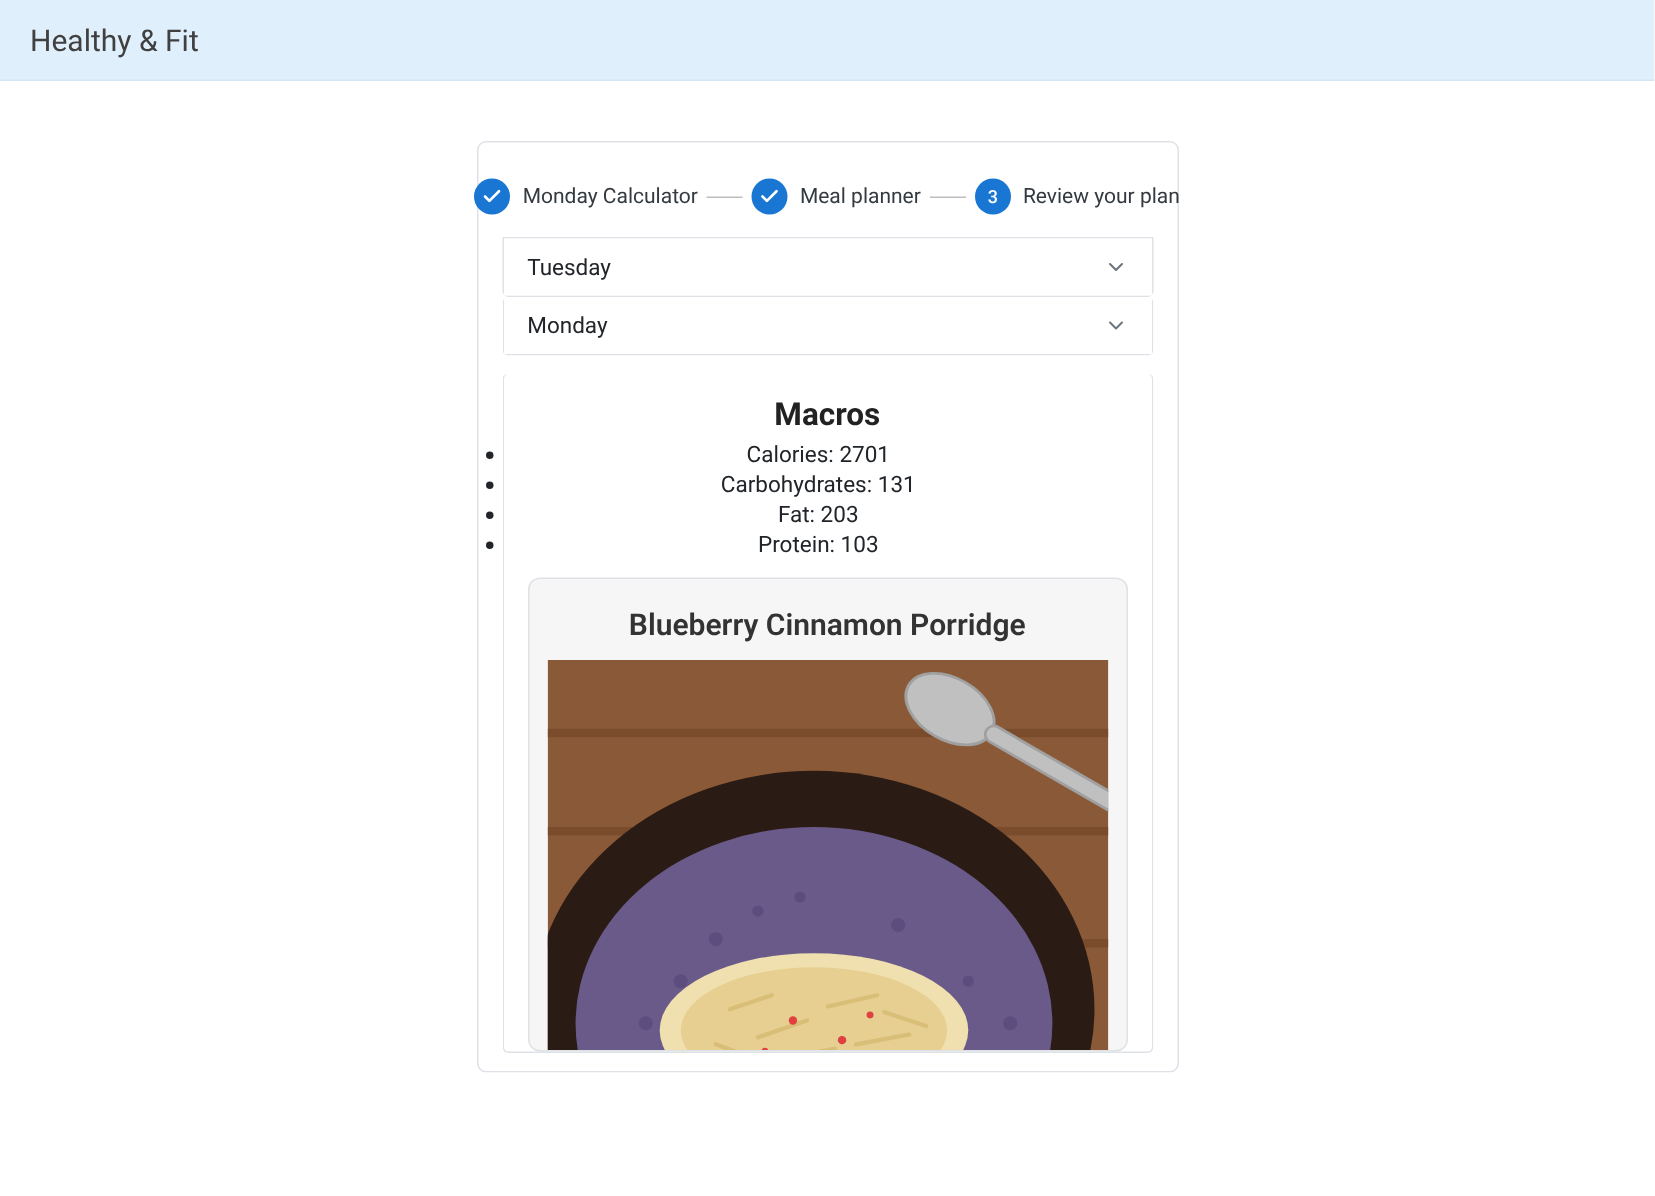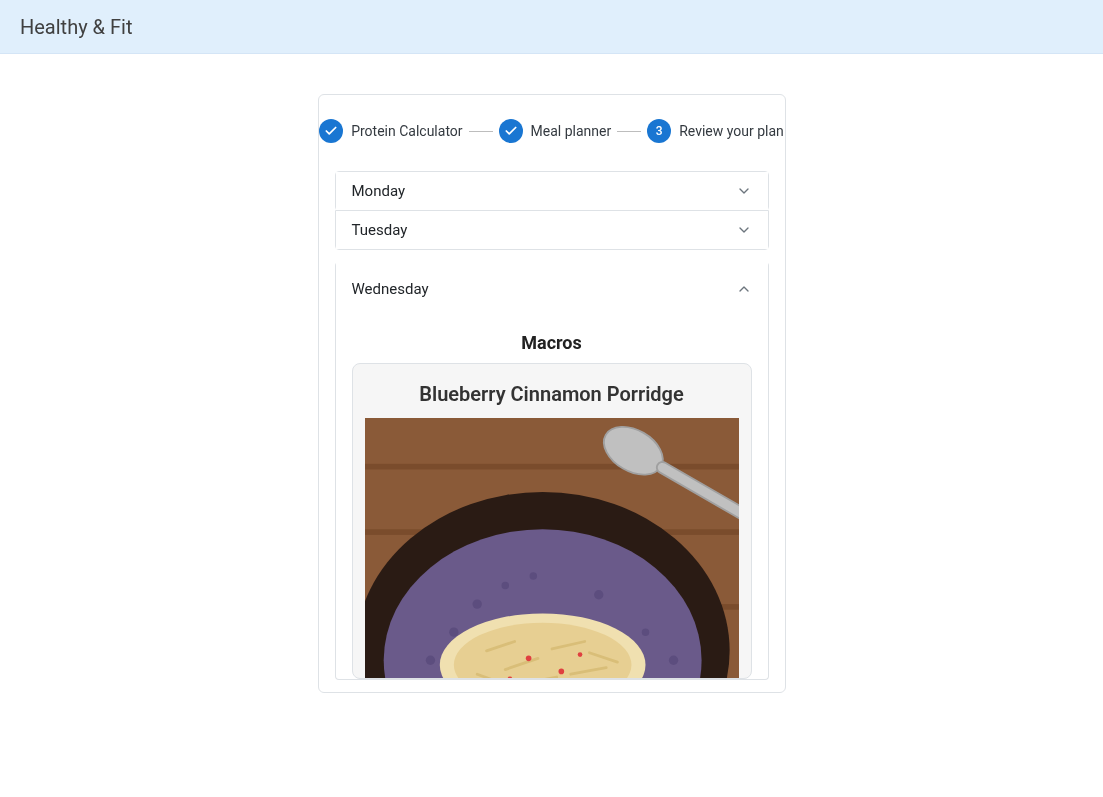--- a/index.html
+++ b/index.html
@@ -101,21 +101,21 @@
   .accordion.expanded .accordion-header {
     padding: 18px 16px;
   }
   .chevron svg { width: 16px; height: 16px; display:block; color:#6c757d; }
   .accordion-body {
     padding: 4px 16px 0 16px;
   }
   h2.macros-title {
     text-align: center;
     font-weight: 700;
-    font-size: 18px;
+    font-size: 21px;
     margin: 12px 0 4px 0;
     color: #222;
   }
   ul.macros {
     padding: 0;
     margin: 0 0 12px 0;
     text-align: center;
     font-size: 15px;
     color: #212529;
   }
@@ -166,71 +166,69 @@
 <div class="page">
   <div class="card">
 
     <div class="stepper">
       <div class="step">
         <span class="step-circle check-icon">
           <svg viewBox="0 0 24 24" fill="none" stroke="white" stroke-width="3" stroke-linecap="round" stroke-linejoin="round">
               <polyline points="4 12 9 17 20 6"></polyline>
             </svg>
         </span>
-        <span class="step-label">Protein Calculator</span>
+        <span class="step-label">Monday Calculator</span>
       </div>
       <div class="step-connector"></div>
       <div class="step">
         <span class="step-circle check-icon">
           <svg viewBox="0 0 24 24" fill="none" stroke="white" stroke-width="3" stroke-linecap="round" stroke-linejoin="round">
               <polyline points="4 12 9 17 20 6"></polyline>
             </svg>
         </span>
         <span class="step-label">Meal planner</span>
       </div>
       <div class="step-connector"></div>
       <div class="step">
         <span class="step-circle">3</span>
         <span class="step-label">Review your plan</span>
+      </div>
+    </div>
+
+    <div class="accordion" style="margin-top:-13px; border-top:1px solid #dee2e6; border-top-left-radius:0; border-top-right-radius:0;">
+      <div class="accordion-header">
+        <span>Tuesday</span>
+        <span class="chevron">
+          <svg viewBox="0 0 24 24" fill="none" stroke="currentColor" stroke-width="2" stroke-linecap="round" stroke-linejoin="round">
+              <polyline points="6 9 12 15 18 9"></polyline>
+            </svg>
+        </span>
       </div>
     </div>
 
     <div class="accordion">
       <div class="accordion-header">
         <span>Monday</span>
         <span class="chevron">
           <svg viewBox="0 0 24 24" fill="none" stroke="currentColor" stroke-width="2" stroke-linecap="round" stroke-linejoin="round">
               <polyline points="6 9 12 15 18 9"></polyline>
             </svg>
         </span>
       </div>
     </div>
 
-    <div class="accordion" style="margin-top:-13px; border-top:1px solid #dee2e6; border-top-left-radius:0; border-top-right-radius:0;">
-      <div class="accordion-header">
-        <span>Tuesday</span>
-        <span class="chevron">
-          <svg viewBox="0 0 24 24" fill="none" stroke="currentColor" stroke-width="2" stroke-linecap="round" stroke-linejoin="round">
-              <polyline points="6 9 12 15 18 9"></polyline>
-            </svg>
-        </span>
-      </div>
-    </div>
-
     <div class="accordion expanded" style="margin-top:12px;">
-      <div class="accordion-header">
-        <span>Wednesday</span>
-        <span class="chevron">
-          <svg viewBox="0 0 24 24" fill="none" stroke="currentColor" stroke-width="2" stroke-linecap="round" stroke-linejoin="round">
-              <polyline points="6 15 12 9 18 15"></polyline>
-            </svg>
-        </span>
-      </div>
       <div class="accordion-body">
         <h2 class="macros-title">Macros</h2>
+        <ul class="macros">
+          <li>Calories: 2701</li>
+          <li>Carbohydrates: 131</li>
+          <li>Fat: 203</li>
+          <li>Protein: 103</li>
+        </ul>
 
         <div class="meal-card">
           <h3 class="meal-title">Blueberry Cinnamon Porridge</h3>
           <div class="meal-image">
             <svg viewBox="0 0 400 300" preserveAspectRatio="xMidYMid slice">
 
               <rect x="0" y="0" width="400" height="300" class="wood"></rect>
               <rect x="0" y="0" width="400" height="8" class="wood2"></rect>
               <rect x="0" y="60" width="400" height="6" class="wood2"></rect>
               <rect x="0" y="130" width="400" height="6" class="wood2"></rect>

